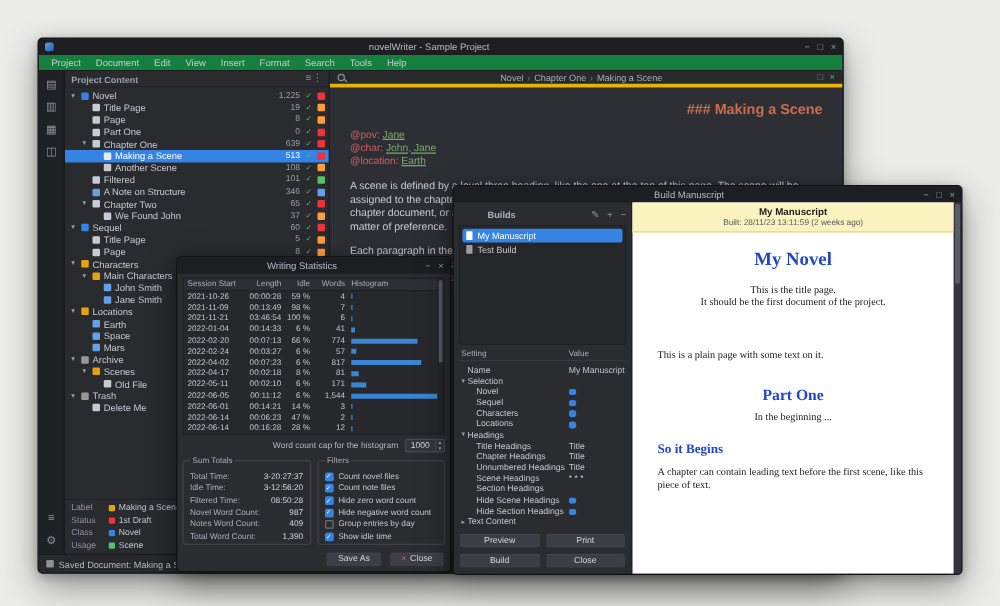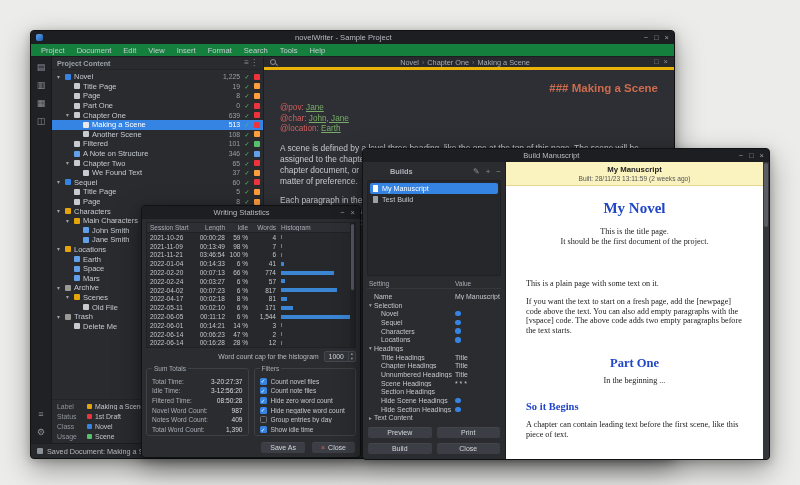--- a/index.html
+++ b/index.html
@@ -261,21 +261,21 @@
             <span class="arrow">▾</span>
             <span class="ticon" style="background: rgb(199, 203, 209);"></span>
             <span class="tlabel">Chapter Two</span>
             <span class="tcount">65</span>
             <span class="tcheck">✓</span>
             <span class="tflag" style="background: rgb(237, 51, 59);"></span>
           </div>
           <div class="trow" style="padding-left: 21px;">
             <span class="arrow"></span>
             <span class="ticon" style="background: rgb(199, 203, 209);"></span>
-            <span class="tlabel">We Found Text</span>
+            <span class="tlabel">We Found John</span>
             <span class="tcount">37</span>
             <span class="tcheck">✓</span>
             <span class="tflag" style="background: rgb(255, 158, 61);"></span>
           </div>
           <div class="trow" style="padding-left: 3px;">
             <span class="arrow">▾</span>
             <span class="ticon" style="background: rgb(53, 132, 228);"></span>
             <span class="tlabel">Sequel</span>
             <span class="tcount">60</span>
             <span class="tcheck">✓</span>
@@ -812,21 +812,20 @@
         <span class="bt1">My Manuscript</span>
         <span class="bt2">Built: 28/11/23 13:11:59 (2 weeks ago)</span>
       </div>
       <div class="pvwrap">
           <div class="pv-h1">My Novel</div>
           <div class="pv-space"></div>
           <div class="pv-center">This is the title page.</div>
           <div class="pv-center">It should be the first document of the project.</div>
           <div class="pv-break"></div>
           <div class="pv-p">This is a plain page with some text on it.</div>
-          <div class="pv-p">If you want the text to start on a fresh page, add the [newpage] code above the text. You can also add empty paragraphs with the [vspace] code. The above code adds two empty paragraphs before the text starts.</div>
           <div class="pv-h2">Part One</div>
           <div class="pv-center">In the beginning ...</div>
           <div class="pv-h3">So it Begins</div>
           <div class="pv-p">A chapter can contain leading text before the first scene, like this piece of text.</div>
         </div>
     </div>
     <div class="bscroll">
         <div class="bthumb"></div>
       </div>
   </div>

